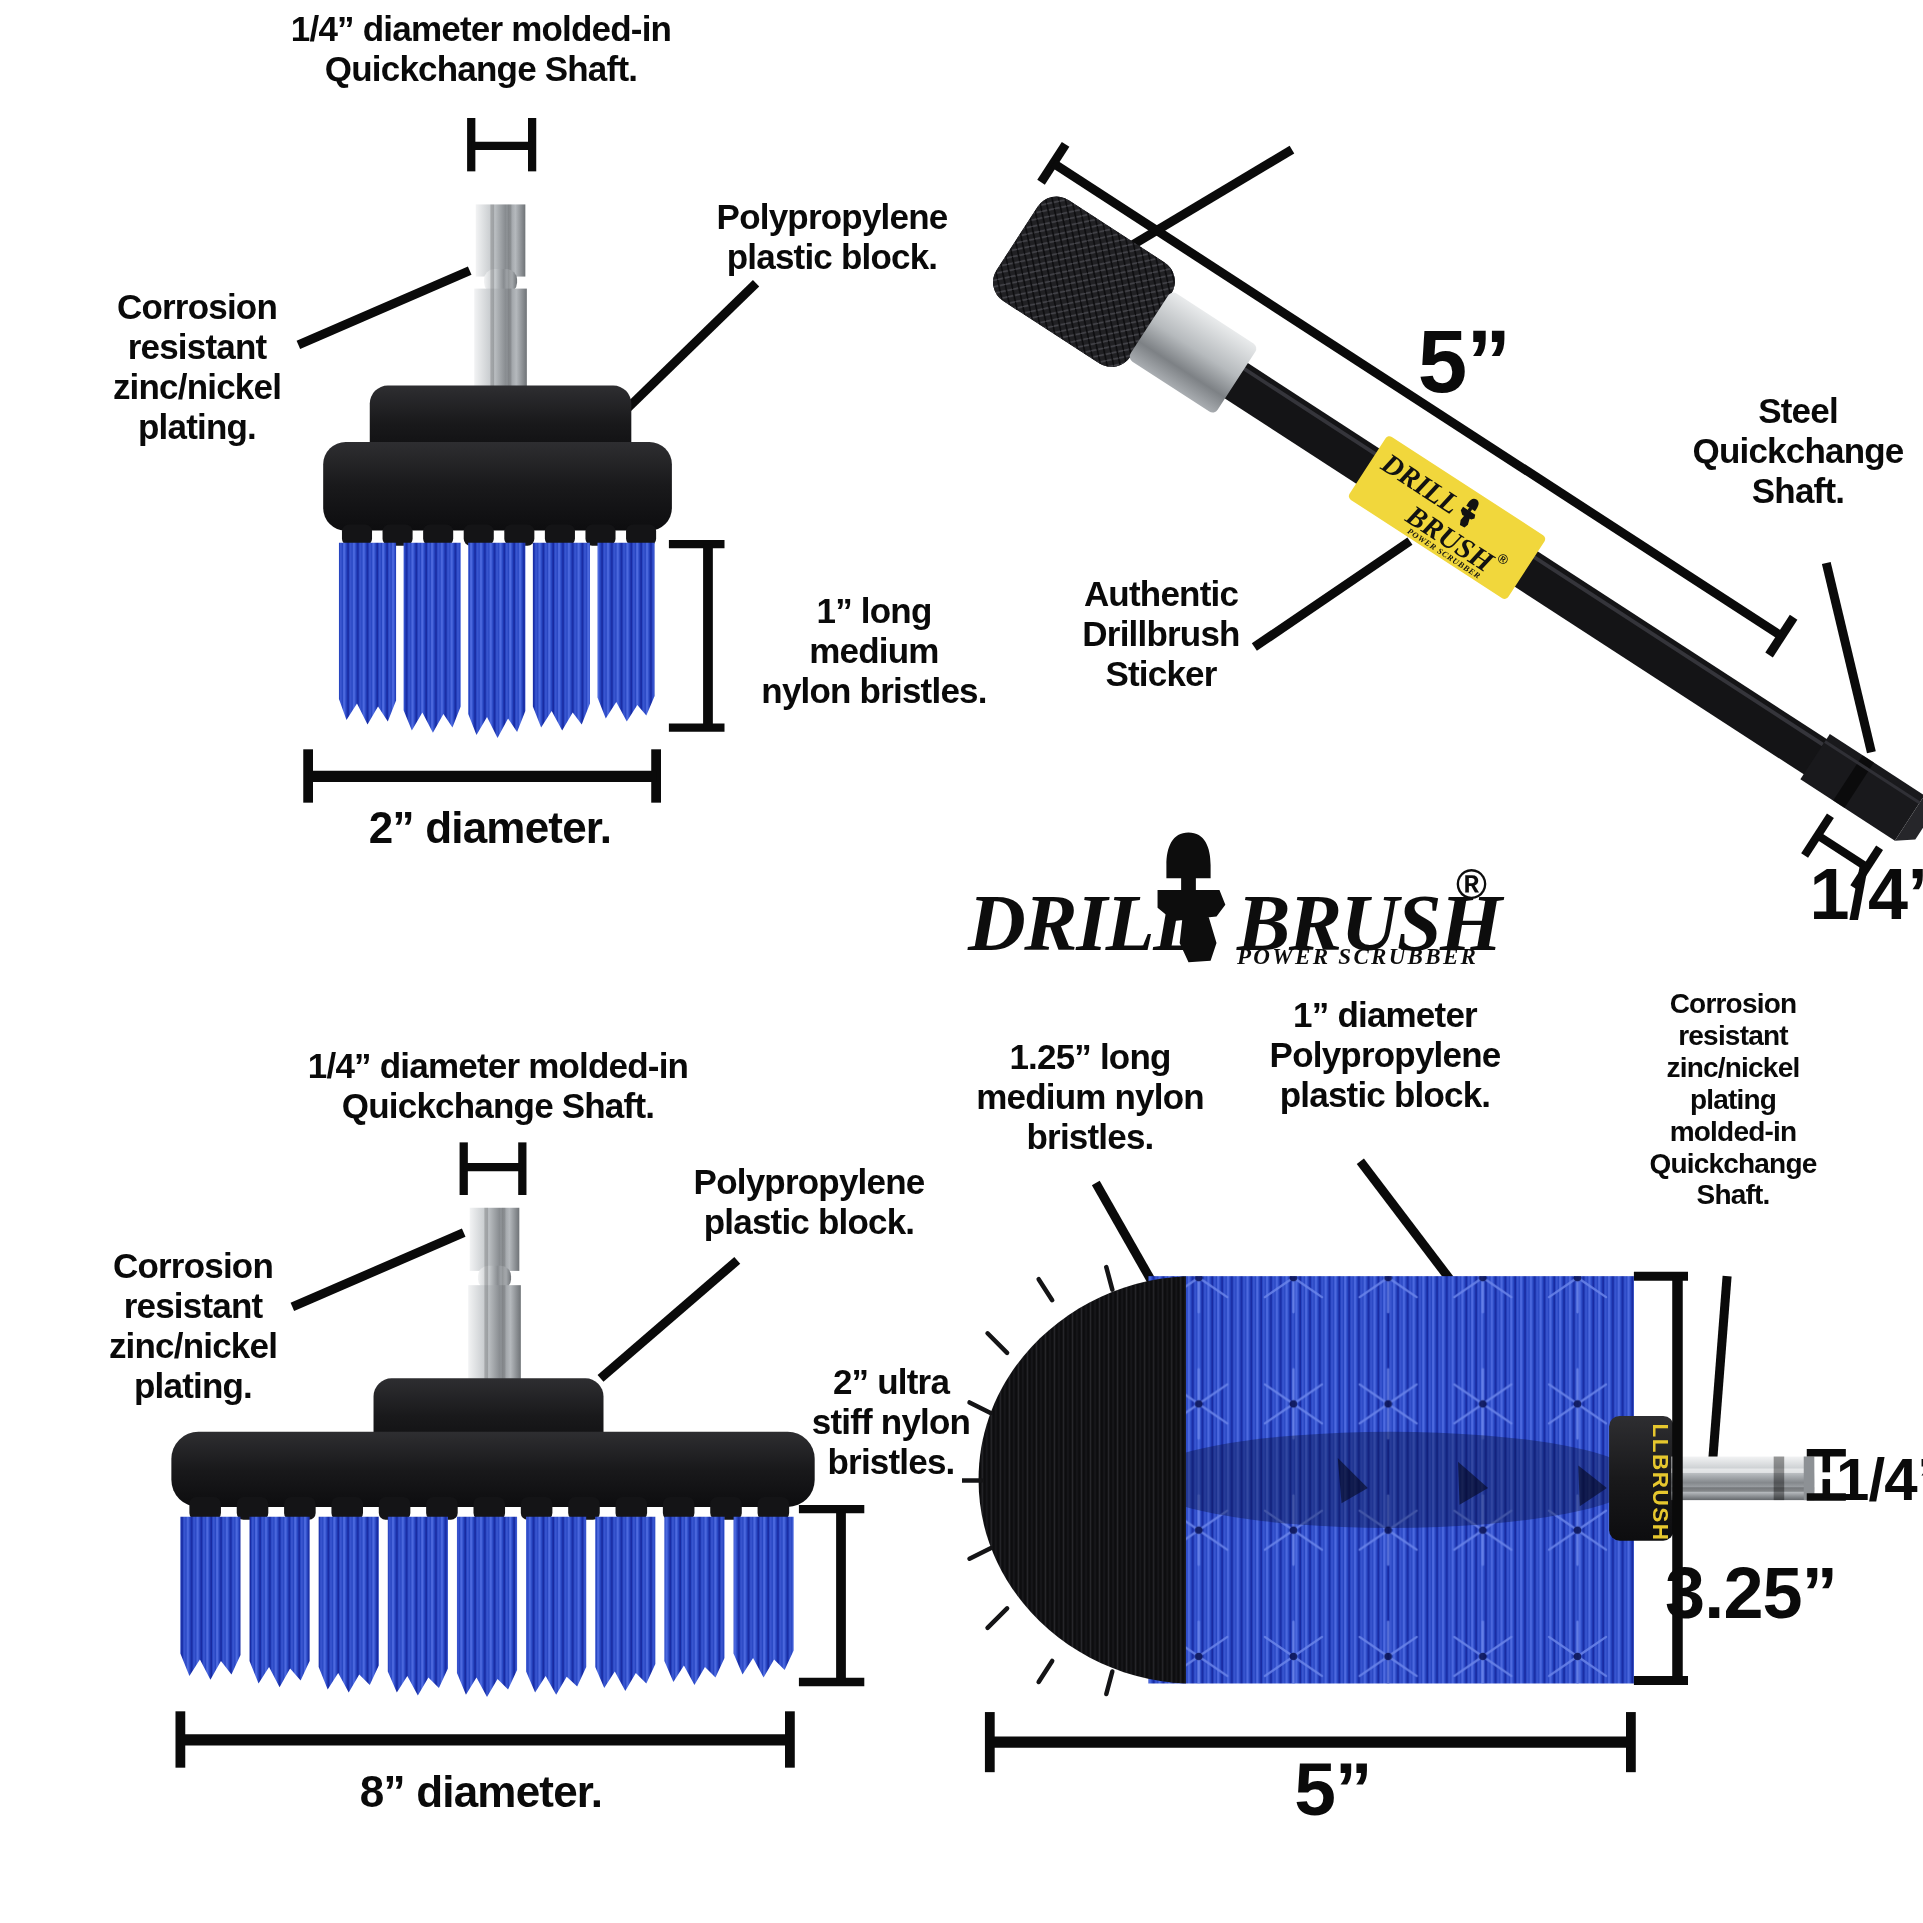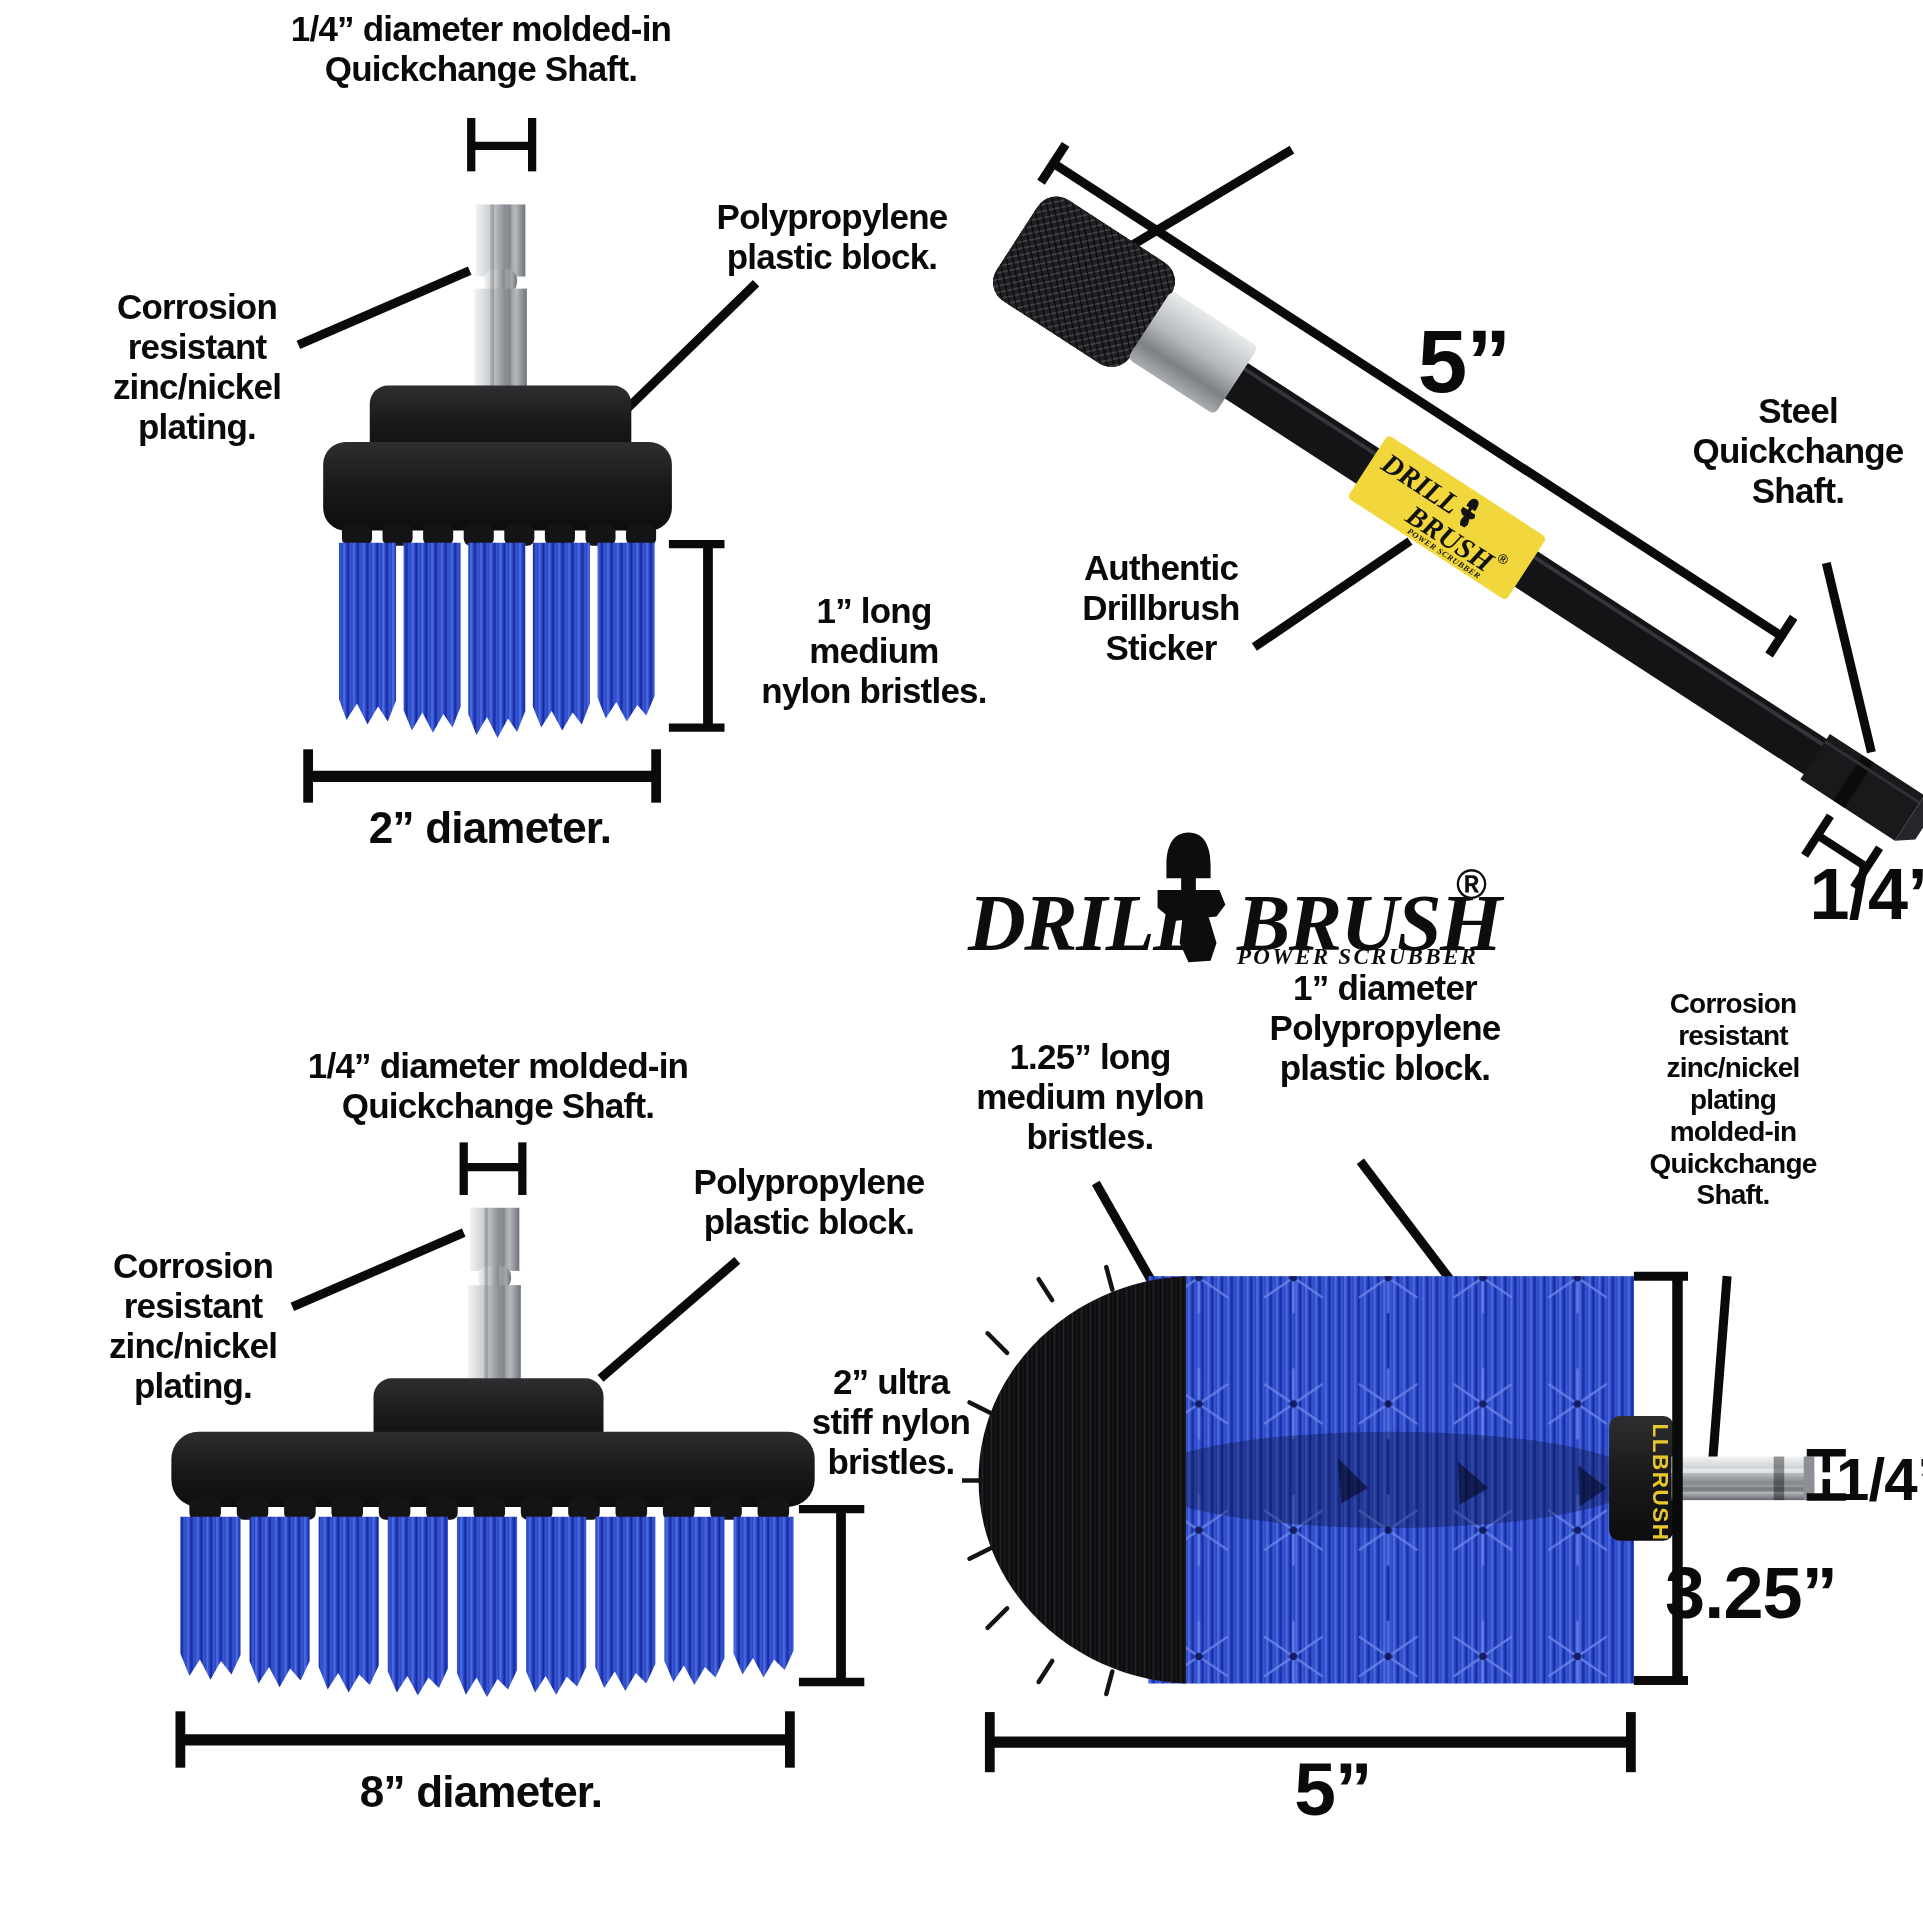--- a/index.html
+++ b/index.html
@@ -280,42 +280,42 @@
 plating.</div>
   <div class="co" style="left:874px;top:591px;font-size:35px">1” long
 medium
 nylon bristles.</div>
   <div class="dim" style="left:490px;top:828px;font-size:44px">2” diameter.</div>
 
   <div class="dim" style="left:1464px;top:361px;font-size:89px">5”</div>
   <div class="co" style="left:1798px;top:391px;font-size:35px">Steel
 Quickchange
 Shaft.</div>
-  <div class="co" style="left:1161px;top:548px;font-size:35px">Authentic
+  <div class="co" style="left:1161px;top:574px;font-size:35px">Authentic
 Drillbrush
 Sticker</div>
   <div class="dim" style="left:1876px;top:894px;font-size:72px">1/4”</div>
 
   <div class="co" style="left:498px;top:1046px;font-size:35px">1/4” diameter molded-in
 Quickchange Shaft.</div>
   <div class="co" style="left:809px;top:1162px;font-size:35px">Polypropylene
 plastic block.</div>
   <div class="co" style="left:193px;top:1246px;font-size:35px">Corrosion
 resistant
 zinc/nickel
 plating.</div>
   <div class="co" style="left:891px;top:1362px;font-size:35px">2” ultra
 stiff nylon
 bristles.</div>
   <div class="dim" style="left:481px;top:1792px;font-size:44px">8” diameter.</div>
 
   <div class="co" style="left:1090px;top:1037px;font-size:35px">1.25” long
 medium nylon
 bristles.</div>
-  <div class="co" style="left:1385px;top:968px;font-size:35px">1” diameter
+  <div class="co" style="left:1385px;top:995px;font-size:35px">1” diameter
 Polypropylene
 plastic block.</div>
   <div class="co" style="left:1733px;top:988px;font-size:28px">Corrosion resistant
 zinc/nickel plating
 molded-in
 Quickchange
 Shaft.</div>
   <div class="dim" style="left:1891px;top:1479px;font-size:60px">1/4”</div>
   <div class="dim" style="left:1751px;top:1593px;font-size:72px">3.25”</div>
   <div class="dim" style="left:1333px;top:1789px;font-size:75px">5”</div>

